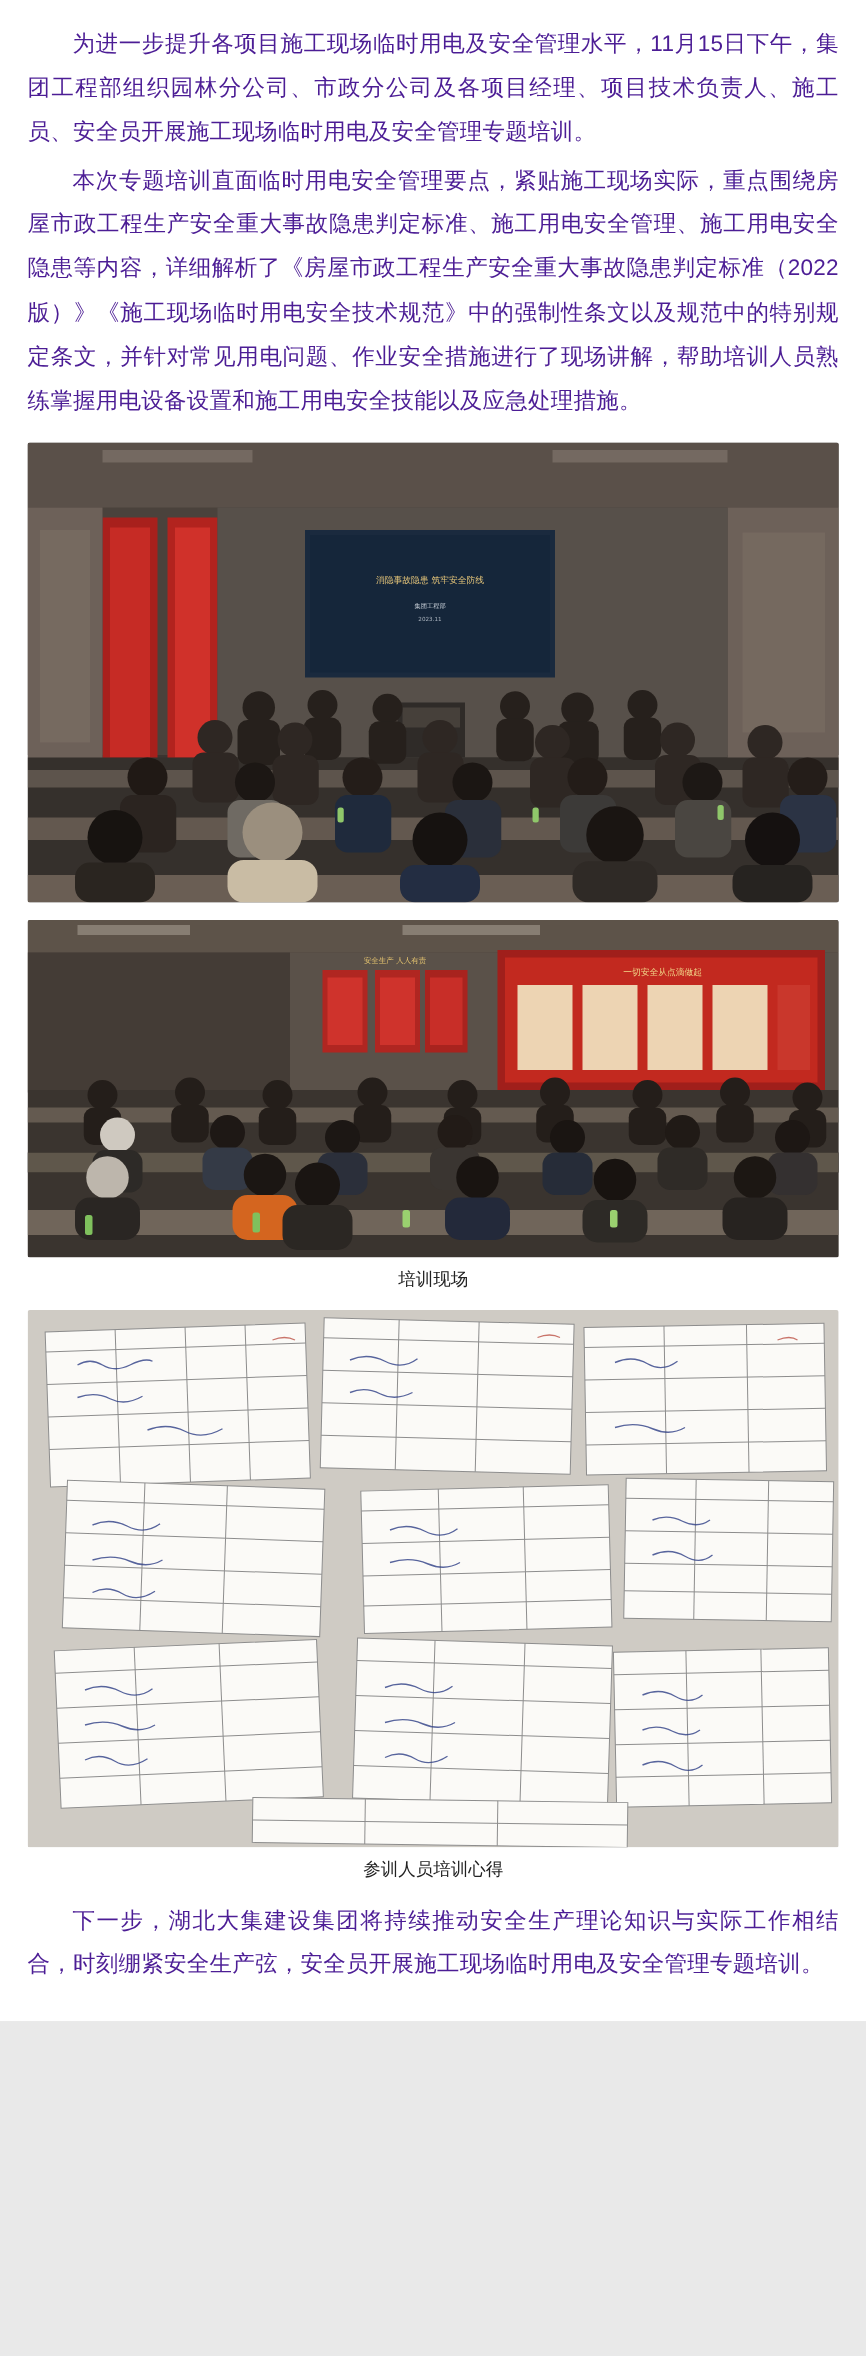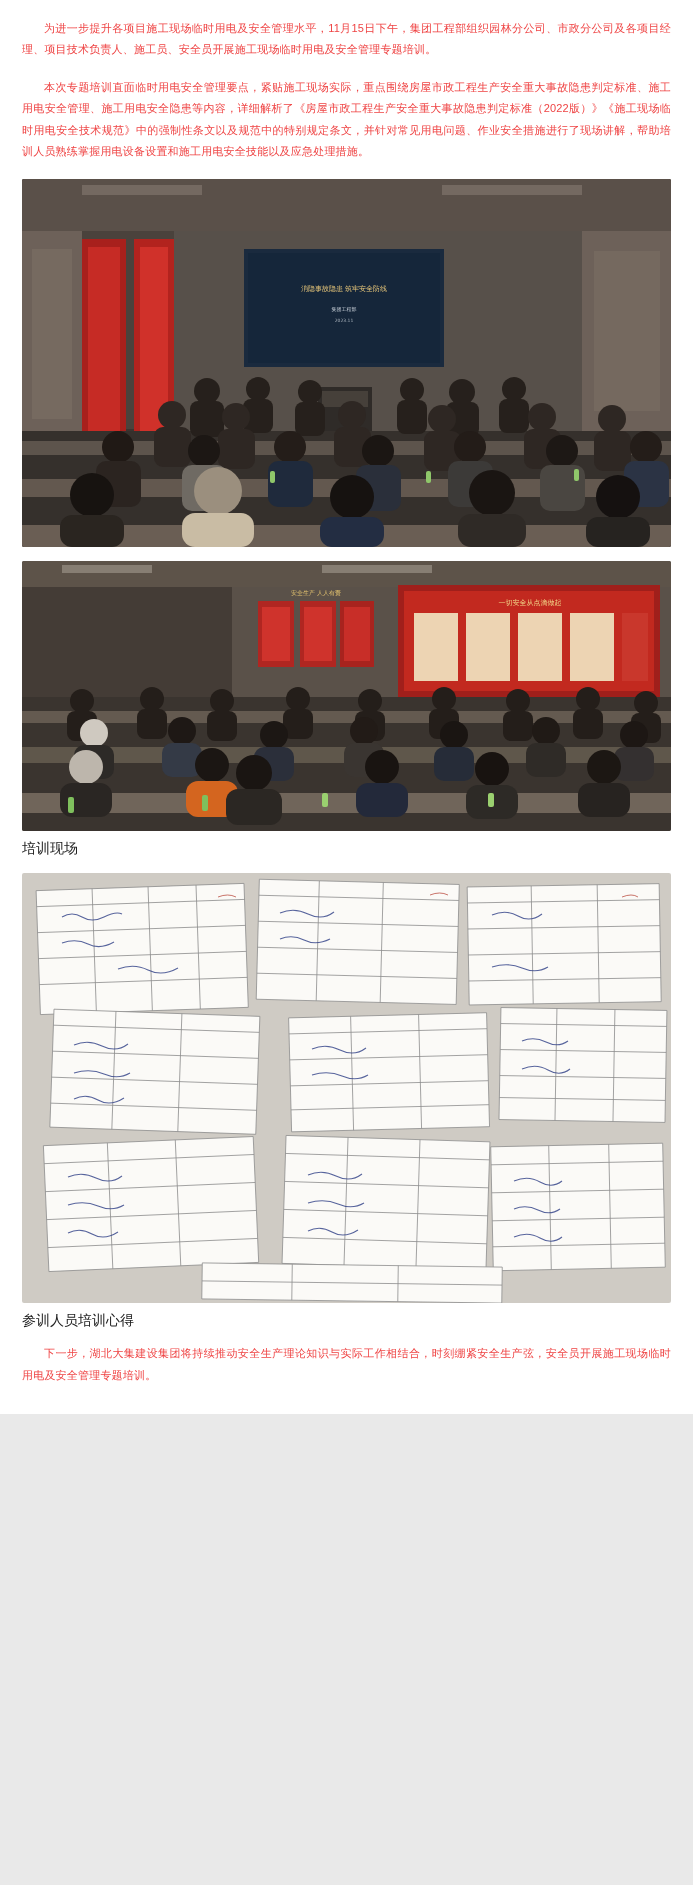--- a/index.html
+++ b/index.html
@@ -11,42 +11,43 @@
     width: 693px;
     font-family: "Liberation Sans", "DejaVu Sans", sans-serif;
   }
   .page {
     width: 693px;
     box-sizing: border-box;
     background: #ffffff;
     padding: 18px 22px 26px 22px;
   }
   .para {
-    font-size: 11px;
+    font-size: 18px;
     line-height: 1.95;
-    color: #ef4444;
+    color: #4c1d95;
     text-align: justify;
     text-justify: inter-ideograph;
     text-indent: 2em;
     margin: 0 0 2px 0;
     letter-spacing: 0.2px;
   }
   .para + .para {
-    margin-top: 16px;
+    margin-top: 4px;
   }
   .figure {
     margin: 14px 0 0 0;
     border-radius: 28px;
   }
   .figure.first {
     margin-top: 16px;
   }
   .caption {
     font-size: 14px;
     color: #222;
+    text-align: center;
     margin: 6px 0 12px 0;
     line-height: 1.6;
   }
   .photo {
     width: 100%;
     display: block;
     border-radius: 2px;
     overflow: hidden;
     position: relative;
   }

